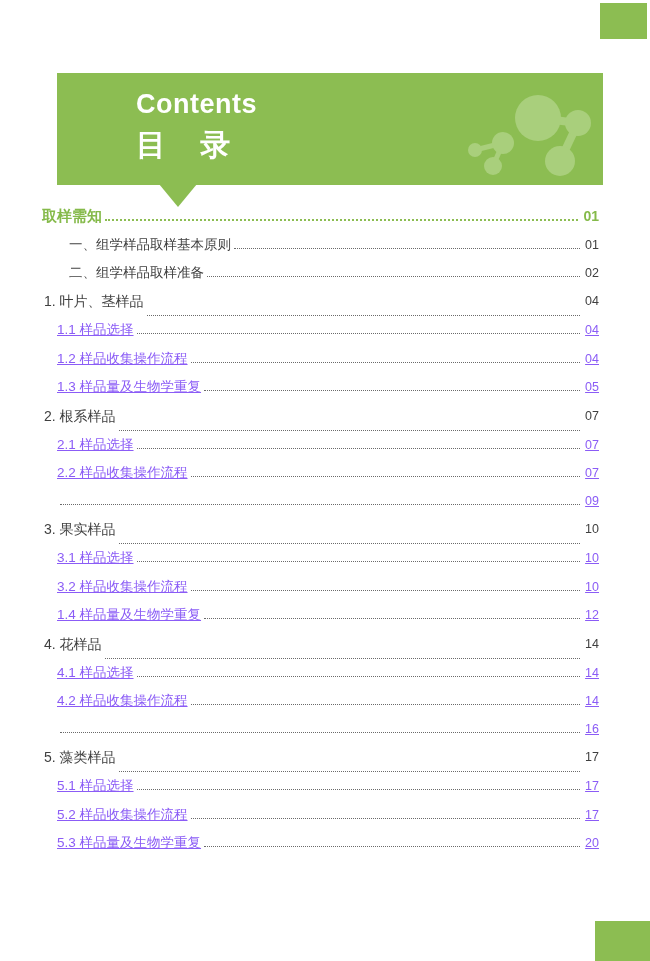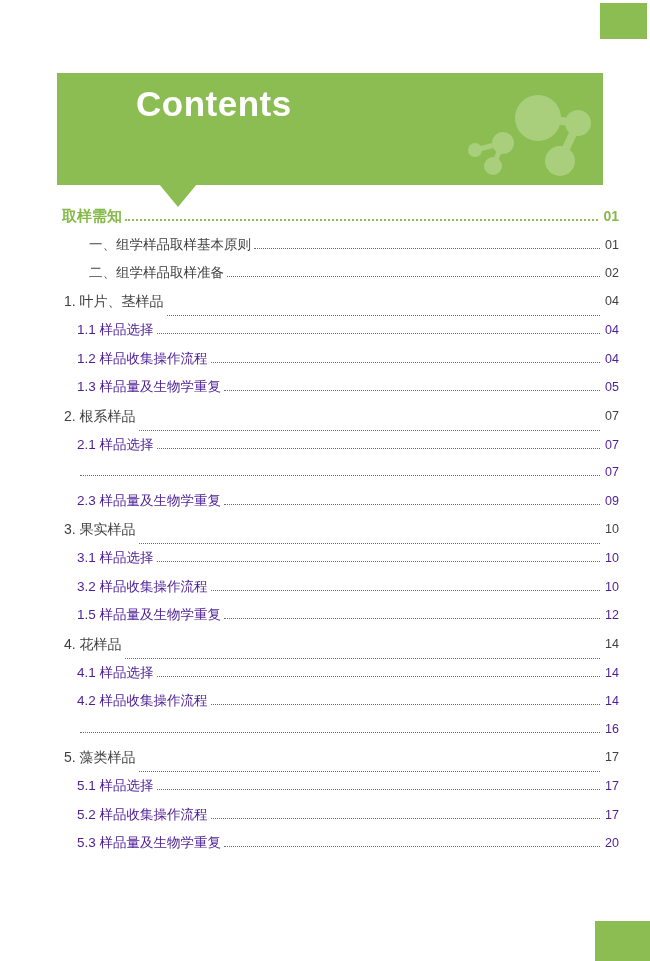--- a/index.html
+++ b/index.html
@@ -17,46 +17,46 @@
   .corner-bottom { bottom: 0; right: 0; width: 55px; height: 40px; }
 
   
   .banner {
     position: absolute; left: 57px; top: 73px;
     width: 546px; height: 112px;
     background: #8cbd52; overflow: hidden;
   }
   .banner-decor { position: absolute; left: 0; top: 0; width: 546px; height: 112px; }
   .banner-text { position: absolute; left: 79px; top: 11px; color: #ffffff; }
-  .title-en { font-size: 35px; font-weight: bold; line-height: 40px; letter-spacing: 0.5px; }
+  .title-en { font-size: 27px; font-weight: bold; line-height: 40px; letter-spacing: 0.5px; }
   .title-zh { font-size: 30px; font-weight: bold; line-height: 38px; letter-spacing: 13px; margin-top: 2px; }
   .banner-tail {
     position: absolute; left: 159px; top: 184px;
     width: 0; height: 0;
     border-left: 19px solid transparent;
     border-right: 19px solid transparent;
     border-top: 23px solid #8cbd52;
   }
 
   
-  .toc { position: absolute; left: 62px; top: 201px; width: 557px; }
+  .toc { position: absolute; left: 42px; top: 201px; width: 557px; }
   .r { display: flex; align-items: baseline; }
   .lbl { white-space: nowrap; }
   .leader { flex: 1; border-bottom: 1px dotted #6a6a6a; margin: 0 3px 0 3px; min-width: 20px; }
   .pg { margin-left: 2px; font-size: 12.5px; }
 
   .r-h1 { color: #85ba4a; font-weight: bold; font-size: 15px; line-height: 29px; }
   .r-h1 .leader { border-bottom: 2px dotted #8cbd52; }
   .r-h1 .pg { font-size: 14px; font-weight: bold; }
   .r-h1lg { font-size: 17px; line-height: 31px; }
   .r-h1lg .pg { font-size: 15px; }
 
   .r-cn { color: #3f3f3f; font-size: 13.5px; line-height: 27px; padding-left: 27px; justify-content: space-between; }
   .r-s1 { color: #3f3f3f; font-size: 14px; line-height: 29px; padding-left: 2px; align-items: flex-end; }
-  .r-s2 { color: #4c1d95; font-size: 13.5px; line-height: 27.5px; padding-left: 15px; }
+  .r-s2 { color: #8b5cf6; font-size: 13.5px; line-height: 27.5px; padding-left: 15px; text-decoration: underline; }
 </style>
 </head>
 <body>
 
 <div class="page">
 
   <div class="corner corner-top"></div>
   <div class="corner corner-bottom"></div>
 
   <header class="banner">
@@ -71,20 +71,21 @@
         <circle cx="481" cy="45" r="23"></circle>
         <circle cx="521" cy="50" r="13"></circle>
         <circle cx="503" cy="88" r="15"></circle>
         <circle cx="418" cy="77" r="7"></circle>
         <circle cx="446" cy="70" r="11"></circle>
         <circle cx="436" cy="93" r="9"></circle>
       </g>
     </svg>
     <div class="banner-text">
       <div class="title-en">Contents</div>
+      <div class="title-zh">目 录</div>
     </div>
   </header>
   <div class="banner-tail"></div>
 
   <nav class="toc">
       <div class="r r-h1">
         <span class="lbl">取样需知</span>
         <span class="leader"></span>
         <span class="pg">01</span>
       </div>
@@ -122,45 +123,45 @@
         <span class="lbl">2. 根系样品</span>
         <span class="leader"></span>
         <span class="pg">07</span>
       </div>
       <div class="r r-s2">
         <span class="lbl">2.1 样品选择</span>
         <span class="leader"></span>
         <span class="pg">07</span>
       </div>
       <div class="r r-s2">
+        <span class="lbl">2.2 样品收集操作流程</span>
         <span class="leader"></span>
         <span class="pg">07</span>
       </div>
       <div class="r r-s2">
-        <span class="lbl">2.3 样品量及生物学重复</span>
         <span class="leader"></span>
         <span class="pg">09</span>
       </div>
       <div class="r r-s1">
         <span class="lbl">3. 果实样品</span>
         <span class="leader"></span>
         <span class="pg">10</span>
       </div>
       <div class="r r-s2">
         <span class="lbl">3.1 样品选择</span>
         <span class="leader"></span>
         <span class="pg">10</span>
       </div>
       <div class="r r-s2">
         <span class="lbl">3.2 样品收集操作流程</span>
         <span class="leader"></span>
         <span class="pg">10</span>
       </div>
       <div class="r r-s2">
-        <span class="lbl">1.5 样品量及生物学重复</span>
+        <span class="lbl">1.4 样品量及生物学重复</span>
         <span class="leader"></span>
         <span class="pg">12</span>
       </div>
       <div class="r r-s1">
         <span class="lbl">4. 花样品</span>
         <span class="leader"></span>
         <span class="pg">14</span>
       </div>
       <div class="r r-s2">
         <span class="lbl">4.1 样品选择</span>

